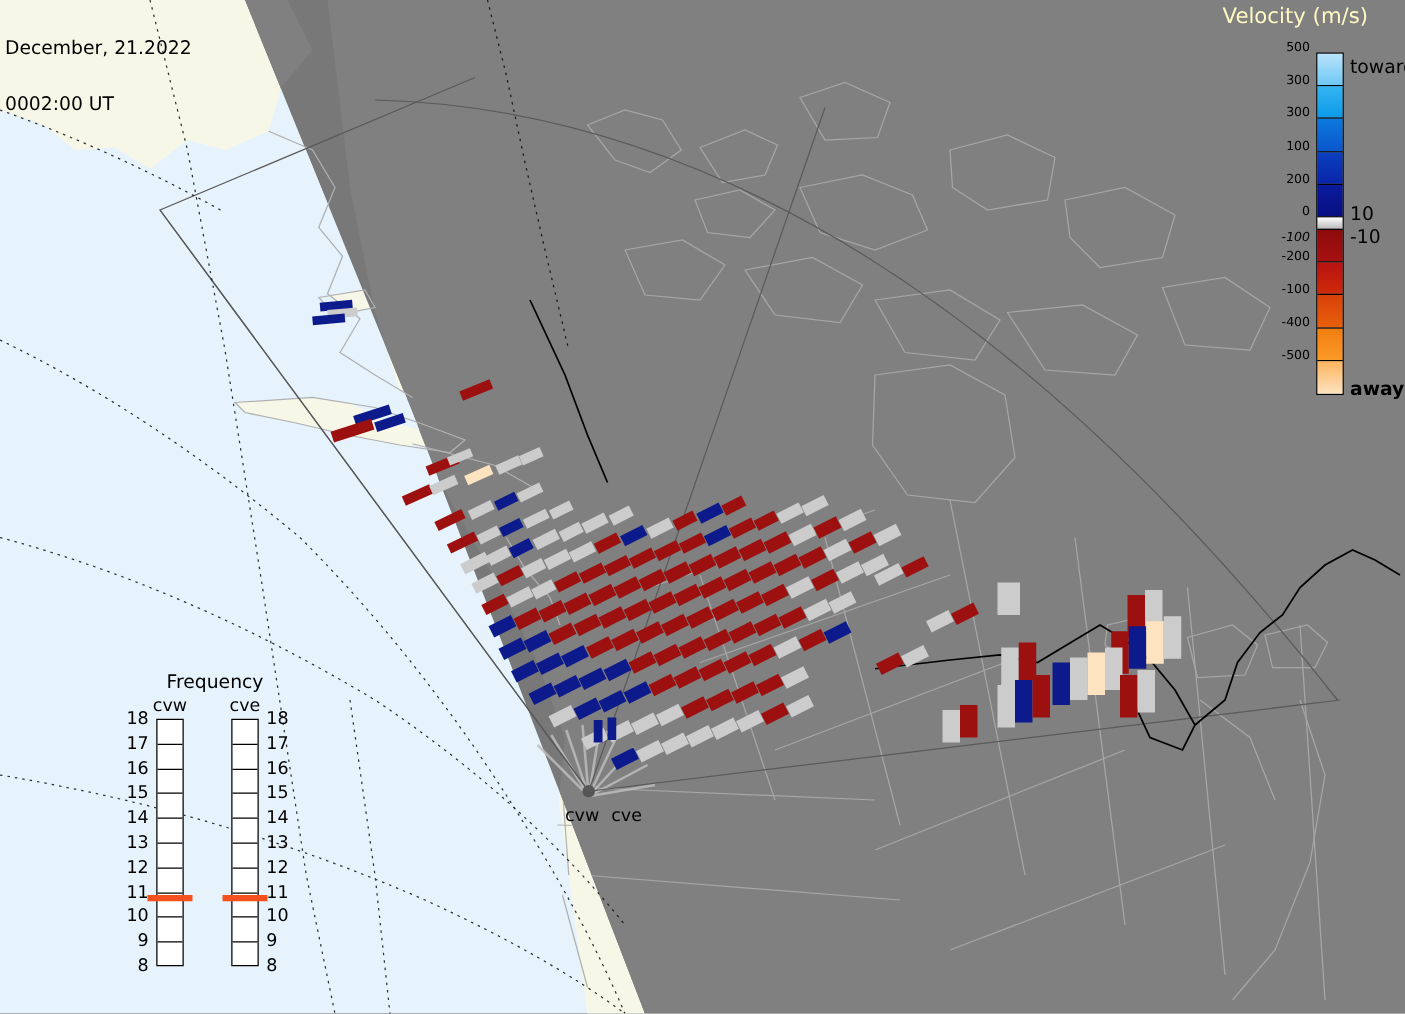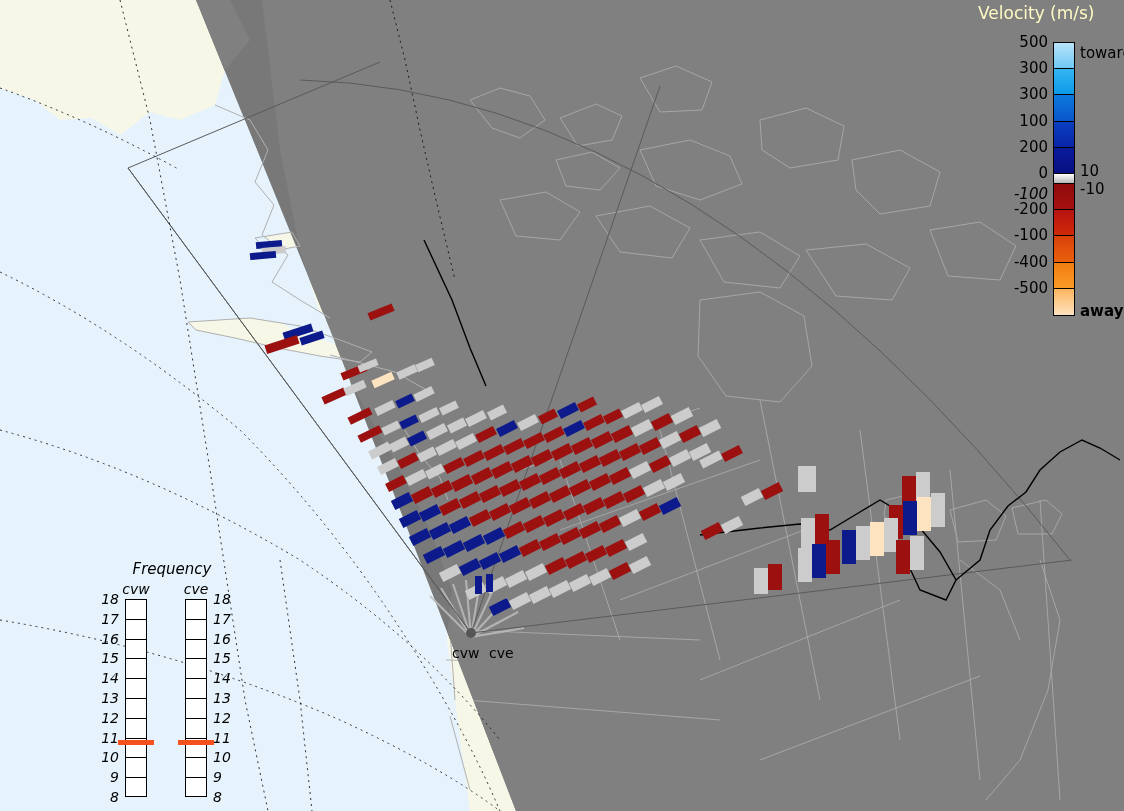--- a/index.html
+++ b/index.html
@@ -10,26 +10,26 @@
   .ttl{position:absolute;left:4px;top:1px;color:#000;font-size:15px;line-height:15px;
        letter-spacing:0px;white-space:pre;z-index:40;}
   .ttl div{margin:0;padding:0;}
 
   
   #cb{position:absolute;left:1053px;top:42px;width:22px;height:274px;z-index:40;
       border:1px solid #000;box-sizing:border-box;}
   #cb .band{width:100%;box-sizing:border-box;border-bottom:1px solid #000;}
   #cb .band:last-child{border-bottom:none;}
   #cbtitle{position:absolute;left:978px;top:3px;color:#fef9c3;font-size:17px;z-index:40;white-space:nowrap;}
-  .cbtick{position:absolute;color:#000;font-size:15px;text-align:right;z-index:40;
+  .cbtick{position:absolute;color:#000;font-size:10px;text-align:right;z-index:40;
           width:48px;right:auto;white-space:nowrap;}
   .cbside{position:absolute;color:#000;font-size:15px;z-index:40;white-space:nowrap;left:1080px;}
 
   
-  #freq{position:absolute;left:95px;top:560px;width:150px;height:240px;z-index:40;font-style:italic;}
+  #freq{position:absolute;left:95px;top:536px;width:150px;height:240px;z-index:40;}
   #freqTitle{position:absolute;left:12px;top:0px;width:130px;text-align:center;
              font-size:15px;color:#000;}
   .fcolhead{position:absolute;top:21px;font-size:14px;color:#000;text-align:center;width:46px;}
   .fbar{position:absolute;top:39px;width:22px;height:198px;border:1px solid #000;
         background:#fff;box-sizing:border-box;}
   .fcell{width:100%;height:18px;border-bottom:1px solid #000;box-sizing:border-box;}
   .fcell:last-child{border-bottom:none;}
   .fmark{position:absolute;width:36px;height:5px;background:#f4511e;}
   .flab{position:absolute;font-size:14px;color:#000;width:20px;text-align:right;}
   .flabR{position:absolute;font-size:14px;color:#000;width:20px;text-align:left;}
@@ -362,20 +362,24 @@
           <rect x="896" y="540" width="14" height="34" fill="#9c1010"></rect>
           <rect x="910" y="536" width="14" height="34" fill="#cccccc"></rect>
           <rect x="754" y="568" width="14" height="26" fill="#cccccc"></rect>
           <rect x="768" y="564" width="14" height="26" fill="#9c1010"></rect>
           <rect x="475" y="576" width="7" height="18" fill="#0c1a8c"></rect>
           <rect x="486" y="574" width="7" height="18" fill="#0c1a8c"></rect>
         </g>
     </g>
   </svg>
 
+  <div class="ttl">
+    <div>December, 21.2022</div>
+    <div>0002:00 UT</div>
+  </div>
 
   <div id="cbtitle">Velocity (m/s)</div>
   <div id="cb">
       <div class="band" style="height: 26.1926px; background: linear-gradient(rgb(185, 227, 250), rgb(110, 200, 245));"></div>
       <div class="band" style="height: 26.1926px; background: linear-gradient(rgb(53, 181, 242), rgb(12, 154, 232));"></div>
       <div class="band" style="height: 26.1926px; background: linear-gradient(rgb(13, 121, 221), rgb(10, 86, 204));"></div>
       <div class="band" style="height: 26.1926px; background: linear-gradient(rgb(10, 64, 192), rgb(10, 36, 168));"></div>
       <div class="band" style="height: 26.1926px; background: linear-gradient(rgb(10, 28, 156), rgb(8, 15, 130));"></div>
       <div class="band" style="height: 10.0741px; background: linear-gradient(rgb(255, 255, 255), rgb(184, 184, 184));"></div>
       <div class="band" style="height: 26.1926px; background: linear-gradient(rgb(142, 11, 11), rgb(168, 17, 17));"></div>

